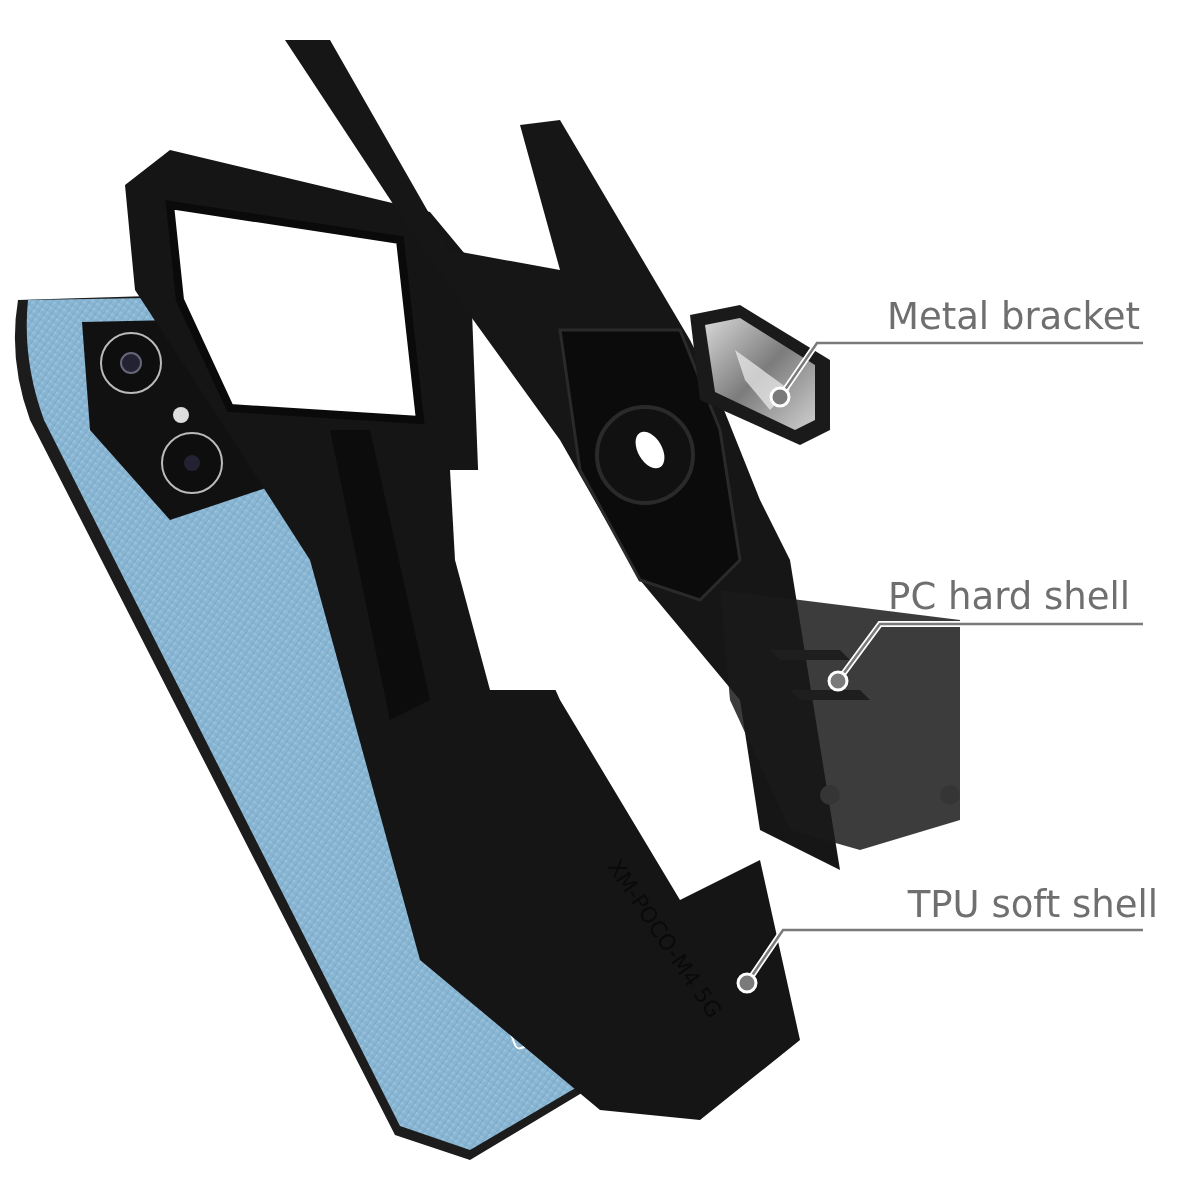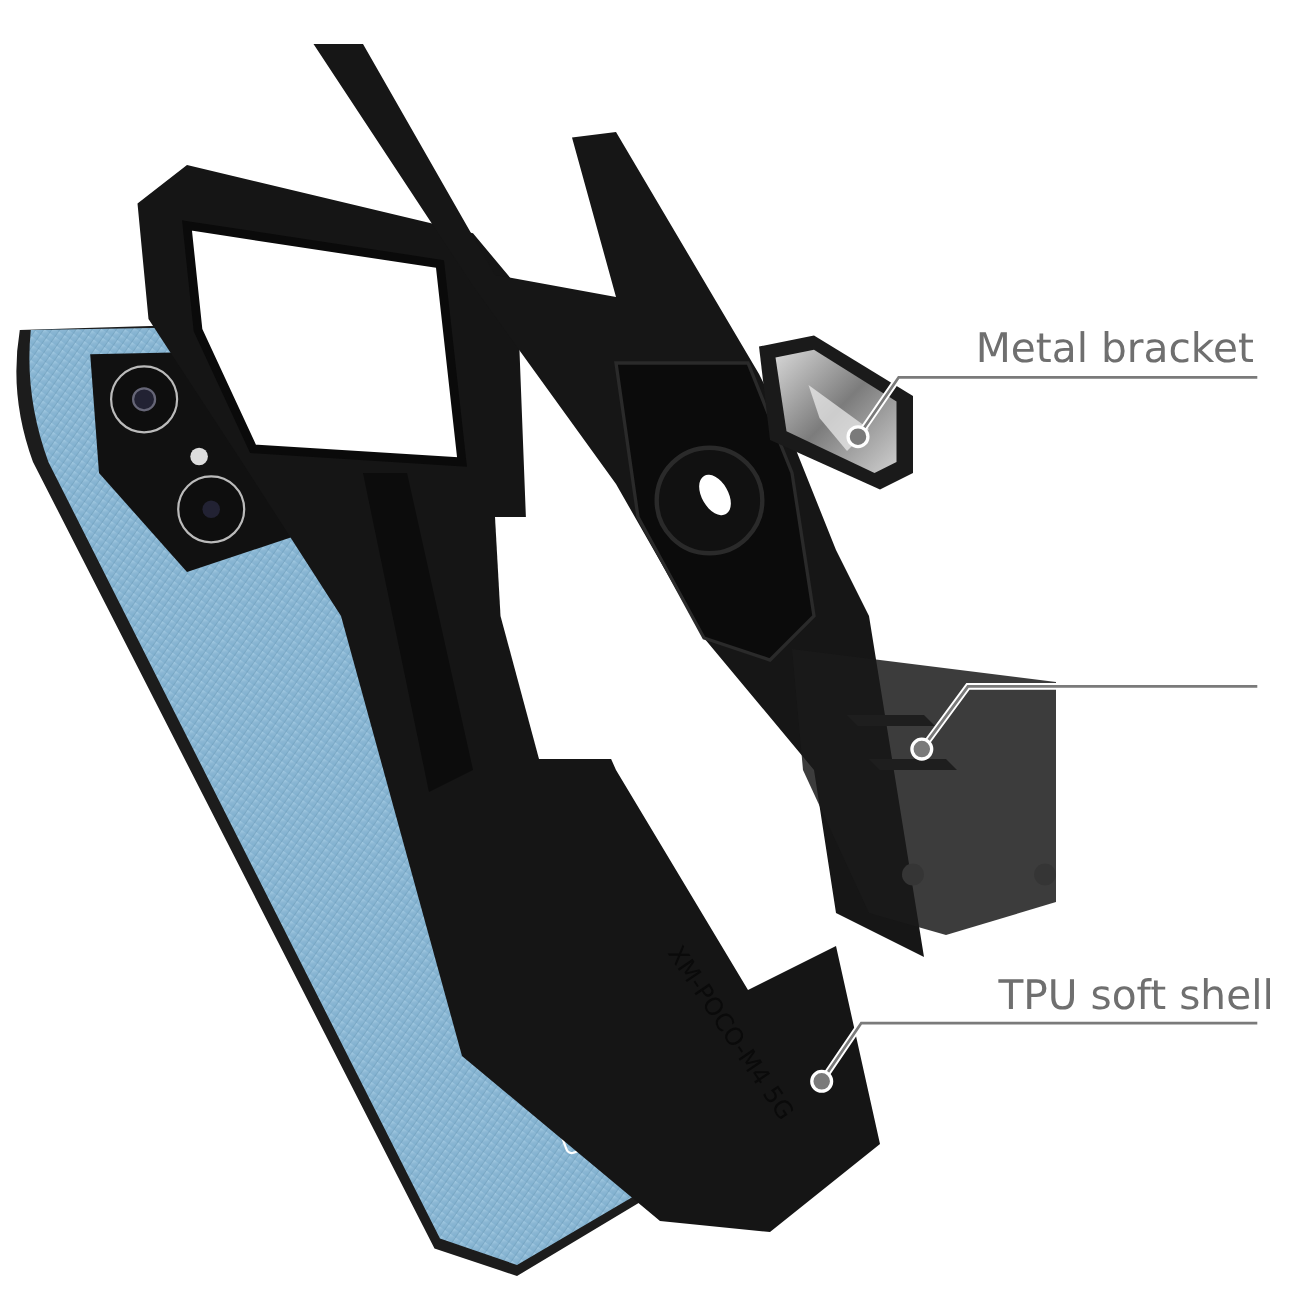--- a/index.html
+++ b/index.html
@@ -88,15 +88,16 @@
       <path d="M747 983 L 783 930 L 1143 930"></path>
     </g>
     <g fill="#7a7a7a" stroke="#ffffff" stroke-width="3">
       <circle cx="780" cy="397" r="9"></circle>
       <circle cx="838" cy="681" r="9"></circle>
       <circle cx="747" cy="983" r="9"></circle>
     </g>
   </svg>
 
   <div class="label" style="right:48px; top:295px;">Metal bracket</div>
+  <div class="label" style="right:58px; top:575px;">PC hard shell</div>
   <div class="label" style="right:30px; top:883px;">TPU soft shell</div>
 
 </div>
 
 </body></html>

